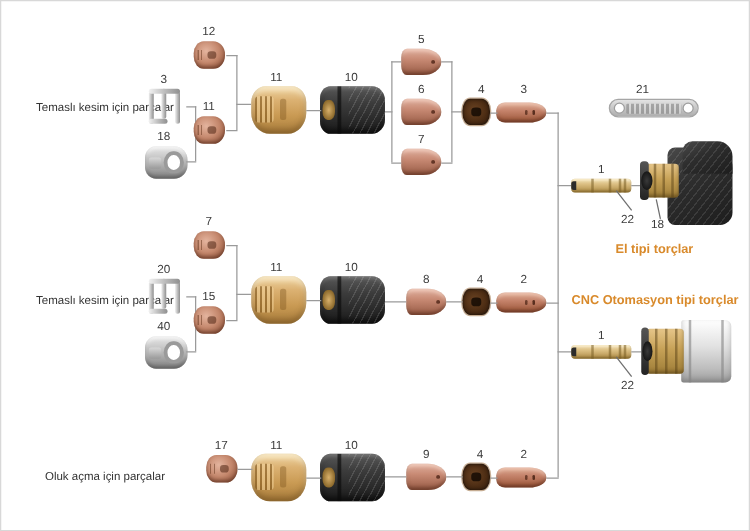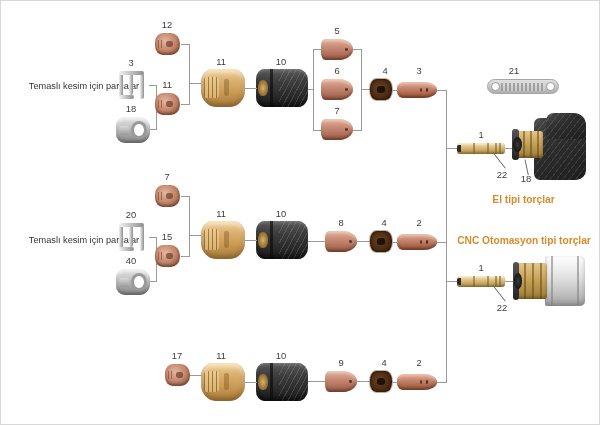--- a/index.html
+++ b/index.html
@@ -352,20 +352,21 @@
   <div class="abs swirl" style="left:369px; top:230px; width:22px; height:21px;"></div>
   <div class="abs hline" style="left:356px; top:240px; width:13px;"></div>
 
   <div class="abs callout" style="left:404px; top:216px; width:28px;">2</div>
   <div class="abs electrode" style="left:396px; top:233px; width:40px; height:16px;">
     <div class="notch"></div>
       <div class="notch2"></div>
   </div>
   <div class="abs hline" style="left:391px; top:241px; width:6px;"></div>
 
+  <div class="abs grp-sub" style="left:8px; top:375px; width:150px;">Oluk açma için parçalar</div>
 
   <div class="abs callout" style="left:162px; top:349px; width:28px;">17</div>
   <div class="abs ring-small" style="left:164px; top:363px; width:25px; height:22px;"></div>
 
   <div class="abs callout" style="left:205px; top:349px; width:30px;">11</div>
   <div class="abs brass-cap" style="left:200px; top:362px; width:44px; height:38px;"></div>
   <div class="abs hline" style="left:189px; top:374px; width:12px;"></div>
 
   <div class="abs callout" style="left:265px; top:349px; width:30px;">10</div>
   <div class="abs black-cap" style="left:255px; top:362px; width:52px; height:38px;">

